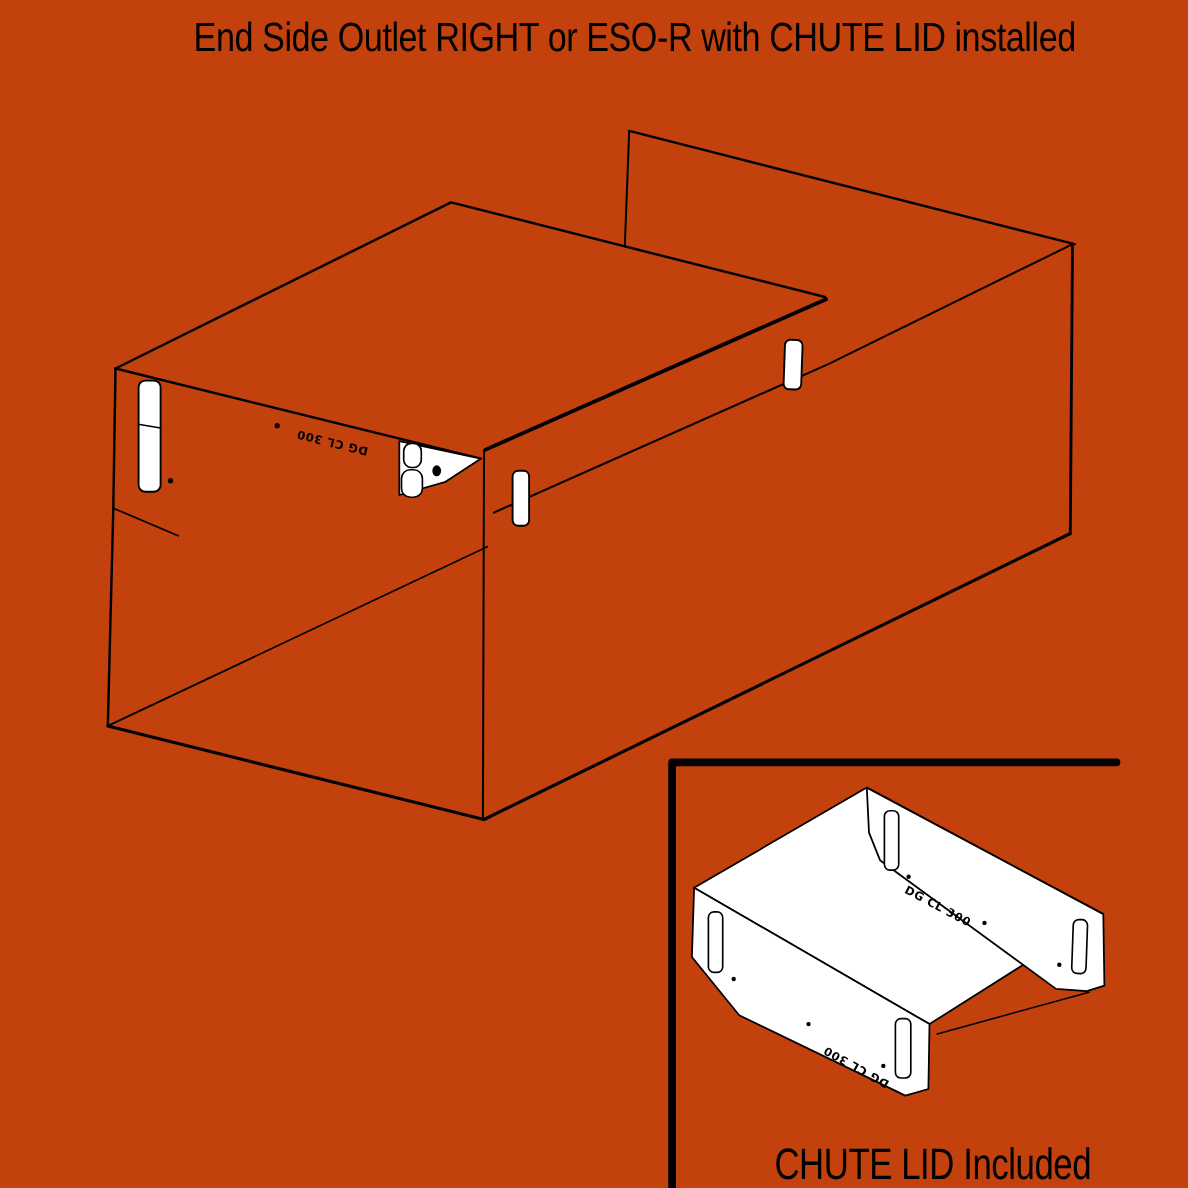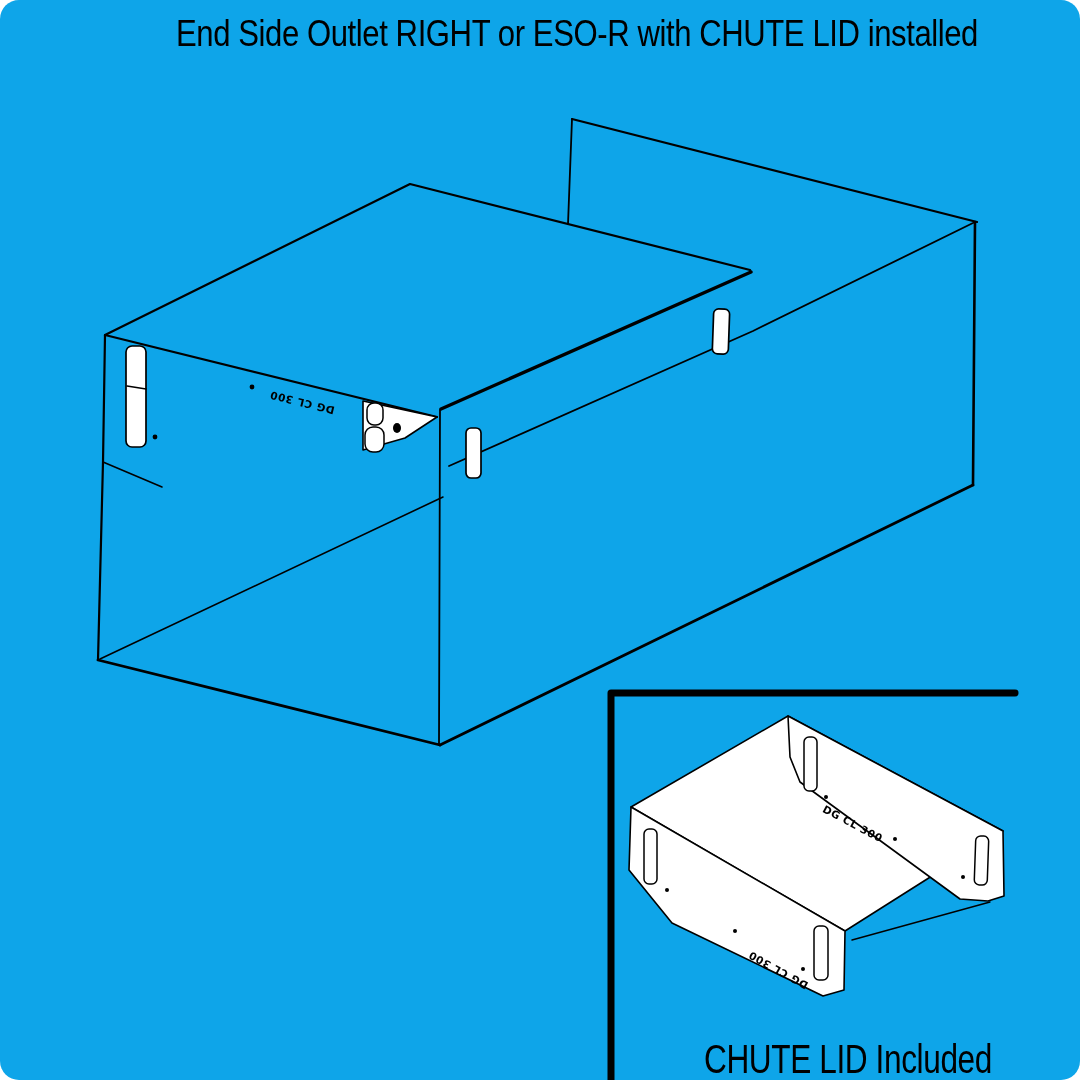--- a/index.html
+++ b/index.html
@@ -8,22 +8,21 @@
     width: 1080px;
     height: 1080px;
     background: #ffffff;
     overflow: hidden;
     font-family: "Liberation Sans", sans-serif;
   }
   .stage {
     position: relative;
     width: 1080px;
     height: 1080px;
-    background: #0ea5e9;
-    border-radius: 19px;
+    background: #c2410c;
   }
   .title {
     position: absolute;
     left: 176px;
     top: 14px;
     font-size: 37px;
     font-weight: 500;
     color: #000000;
     letter-spacing: -0.5px;
     white-space: nowrap;

